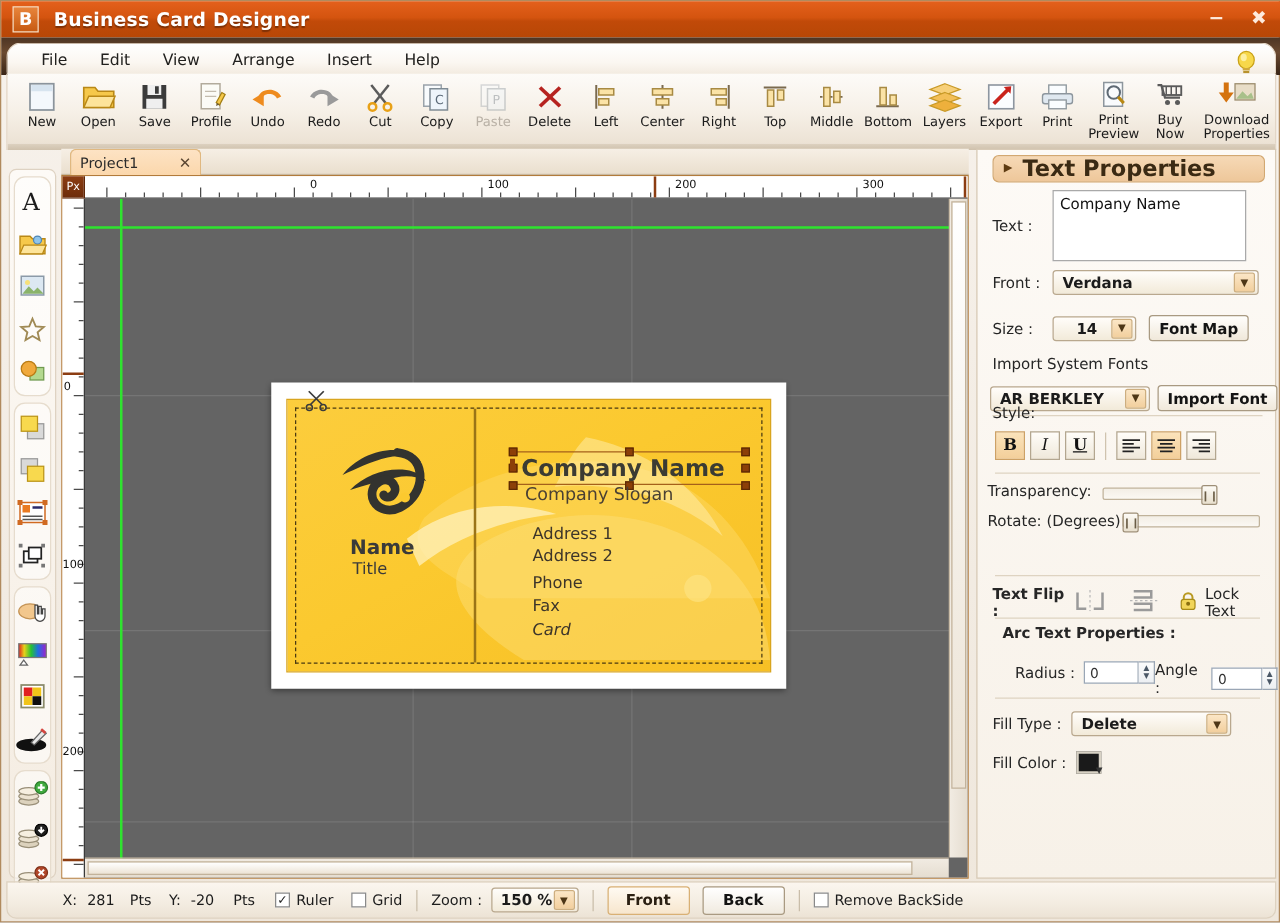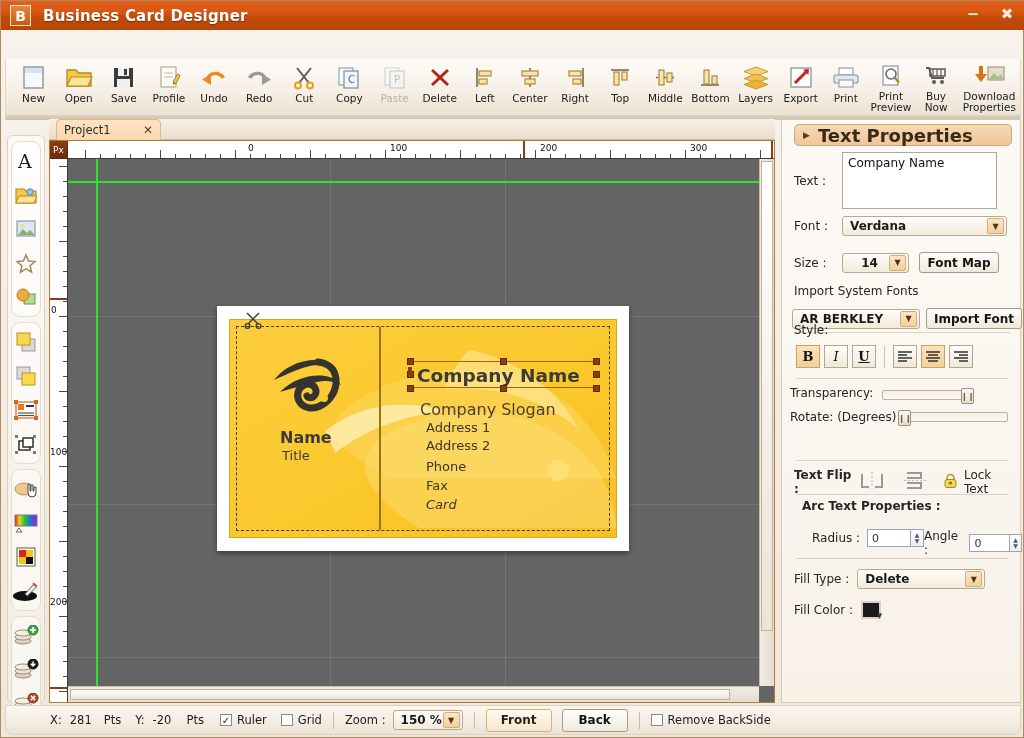--- a/index.html
+++ b/index.html
@@ -161,21 +161,21 @@
     color:#3a3a3a; font-family:"DejaVu Sans", sans-serif;
   }
   .card-title {
     position:absolute; left:52px; top:128px; font-size:13px; color:#3a3a3a;
   }
   .co-name {
     position:absolute; left:187px; top:45px; font-size:18.5px; font-weight:bold;
     color:#3b3b33; white-space:nowrap; font-family:"DejaVu Sans", sans-serif;
   }
   .co-slogan {
-    position:absolute; left:190px; top:80px; font-size:16px; color:#4a4033; white-space:nowrap;
+    position:absolute; left:190px; top:68px; font-size:14px; color:#4a4033; white-space:nowrap;
   }
   .addr { position:absolute; left:196px; font-size:13px; color:#3d352a; }
   .addr.italic { font-style:italic; }
 
   
   .sel-box { position:absolute; border-top:1px solid #a5601a; border-bottom:1px solid #a5601a; }
   .handle { position:absolute; width:7px; height:7px; background:#8c3f08; border:1px solid #5d2a03; }
   .hdot { position:absolute; width:5px; height:9px; background:#8c3f08; }
 
   .scissors { position:absolute; left:26px; top:4px; width:22px; height:22px; }
@@ -304,20 +304,38 @@
 
   <div class="titlebar">
     <div class="app-badge">B</div>
     <div class="app-title">Business Card Designer</div>
     <div class="win-btns">
       <div class="win-btn">−</div>
       <div class="win-btn">✖</div>
     </div>
   </div>
 
+  <div class="menubar-wrap">
+    <div class="menubar">
+      <div class="menu-item">File</div>
+      <div class="menu-item">Edit</div>
+      <div class="menu-item">View</div>
+      <div class="menu-item">Arrange</div>
+      <div class="menu-item">Insert</div>
+      <div class="menu-item">Help</div>
+      <div class="bulb">
+        <svg width="18" height="22" viewBox="0 0 18 22">
+          <ellipse cx="9" cy="9" rx="6.4" ry="7" fill="#f7d84a" stroke="#c9a117" stroke-width="1"></ellipse>
+          <ellipse cx="7" cy="7" rx="2.4" ry="3" fill="#fdf3b0" opacity=".85"></ellipse>
+          <rect x="6.2" y="15.4" width="5.6" height="2" fill="#cfa93c"></rect>
+          <rect x="6.6" y="17.8" width="4.8" height="1.7" fill="#b8922c"></rect>
+        </svg>
+      </div>
+    </div>
+  </div>
 
   <div class="toolbar">
 
     <div class="tb-btn">
       <div class="tb-icon">
         <svg width="27" height="27" viewBox="0 0 27 27">
           <rect x="4" y="3" width="19" height="21" fill="#f4f8fc" stroke="#8b949c" stroke-width="1.4"></rect>
           <rect x="5" y="4" width="17" height="5" fill="#d7e4ef"></rect>
         </svg>
       </div>
@@ -904,21 +922,21 @@
       <span class="arrow">▶</span>
       <span class="ph-title">Text Properties</span>
     </div>
 
     <div class="row" style="left:12px; top:32px;">
       <span class="lbl" style="width:48px">Text :</span>
       <textarea class="txtarea" style="">Company Name</textarea>
     </div>
 
     <div class="row" style="left:12px; top:96px;">
-      <span class="lbl" style="width:48px">Font :</span>
+      <span class="lbl" style="width:48px">Front :</span>
       <div class="combo" style="width:165px">
         <span class="cv">Verdana</span>
         <span class="carrow">▼</span>
       </div>
     </div>
 
     <div class="row" style="left:12px; top:132px;">
       <span class="lbl" style="width:48px">Size :</span>
       <div class="combo" style="width:67px">
         <span class="cv" style="text-align:center">14</span>

